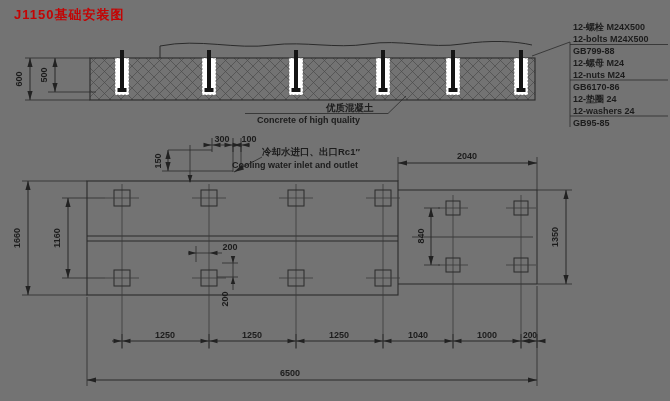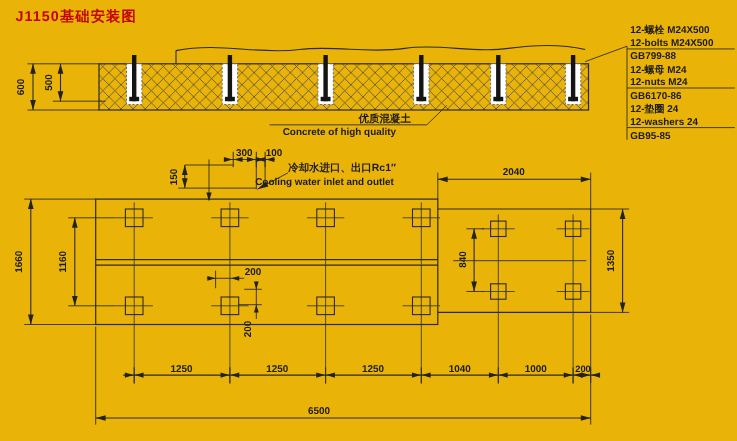--- a/index.html
+++ b/index.html
@@ -1,16 +1,16 @@
 <!DOCTYPE html>
 <html><head>
 <meta charset="utf-8">
 <style>
   html,body{margin:0;padding:0;background:#ffffff;}
-  .page{position:relative;width:670px;height:401px;background:#eab308;overflow:hidden;
+  .page{position:relative;width:670px;height:401px;background:#737373;overflow:hidden;
         font-family:"Liberation Sans", sans-serif;}
   svg{display:block;}
   svg text{fill:#1c1c1c;font-family:"Liberation Sans", sans-serif;font-weight:700;}
   .title{font-size:13px;fill:#c40404;letter-spacing:1px;}
   .dim{font-size:9px;}
   .dimsm{font-size:8.5px;}
   .cjk{font-size:9.5px;}
   .parts{font-size:9px;}
   .ln{stroke:#2b2b2b;stroke-width:1;fill:none;}
   .thin{stroke:#2b2b2b;stroke-width:0.8;fill:none;}

